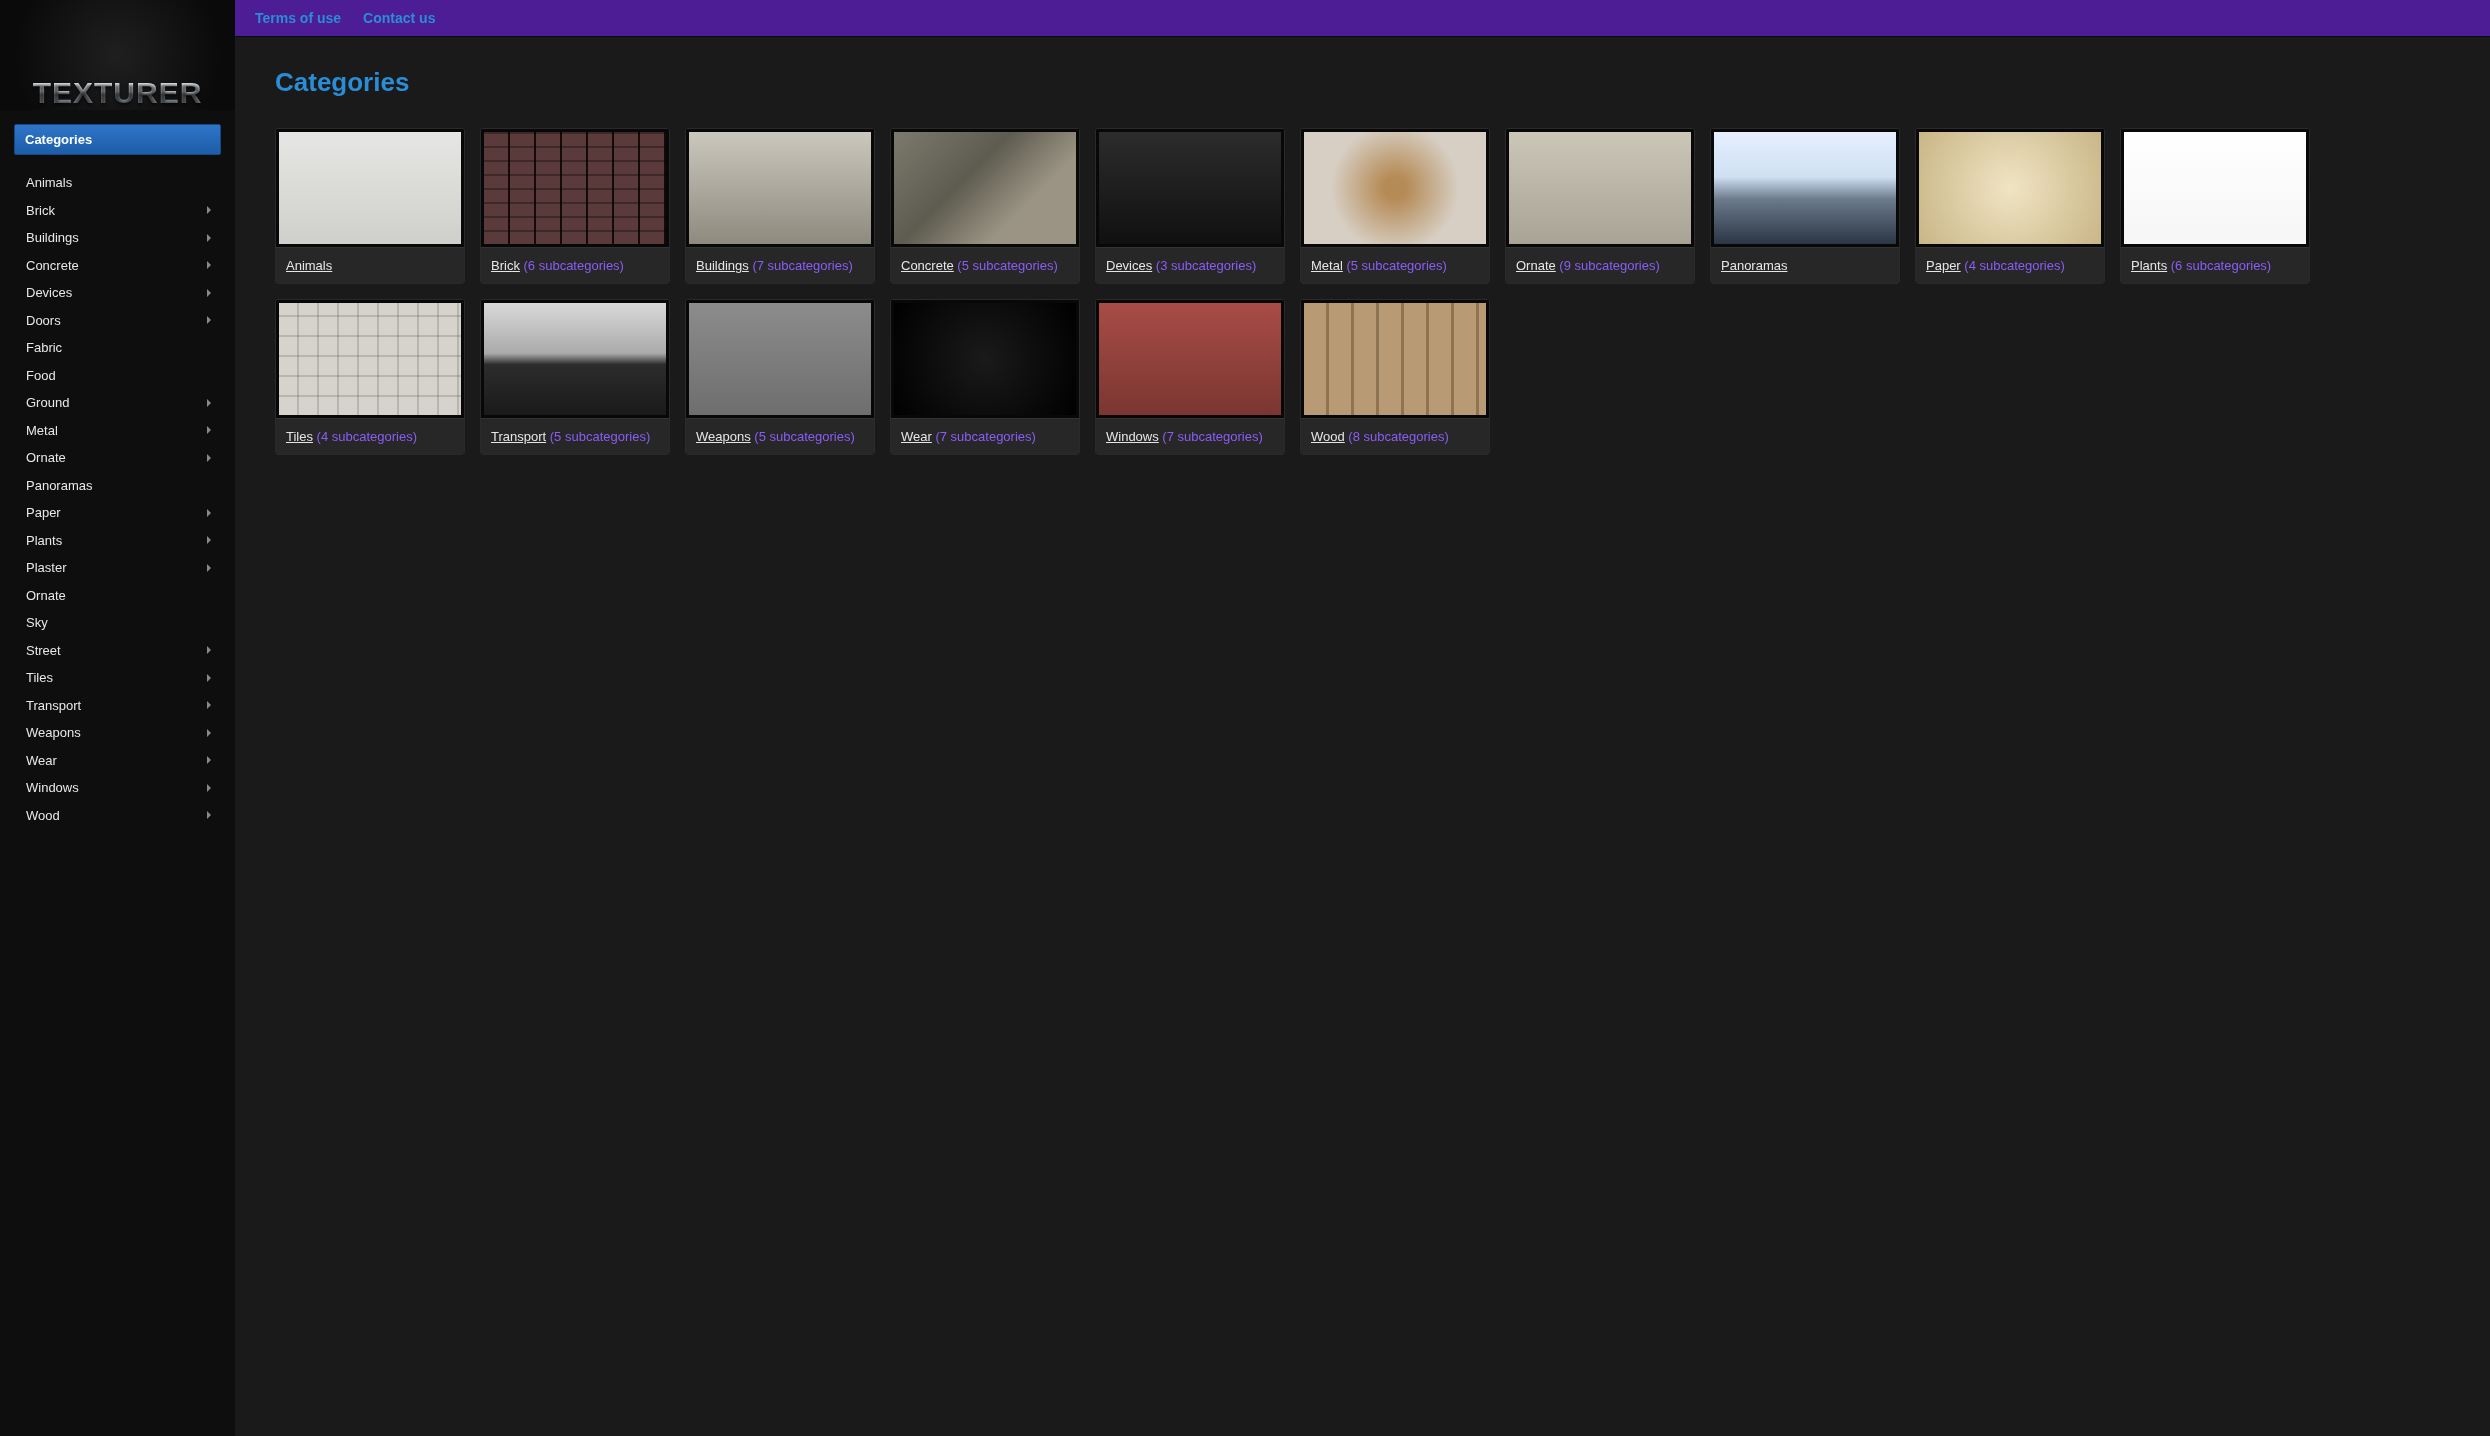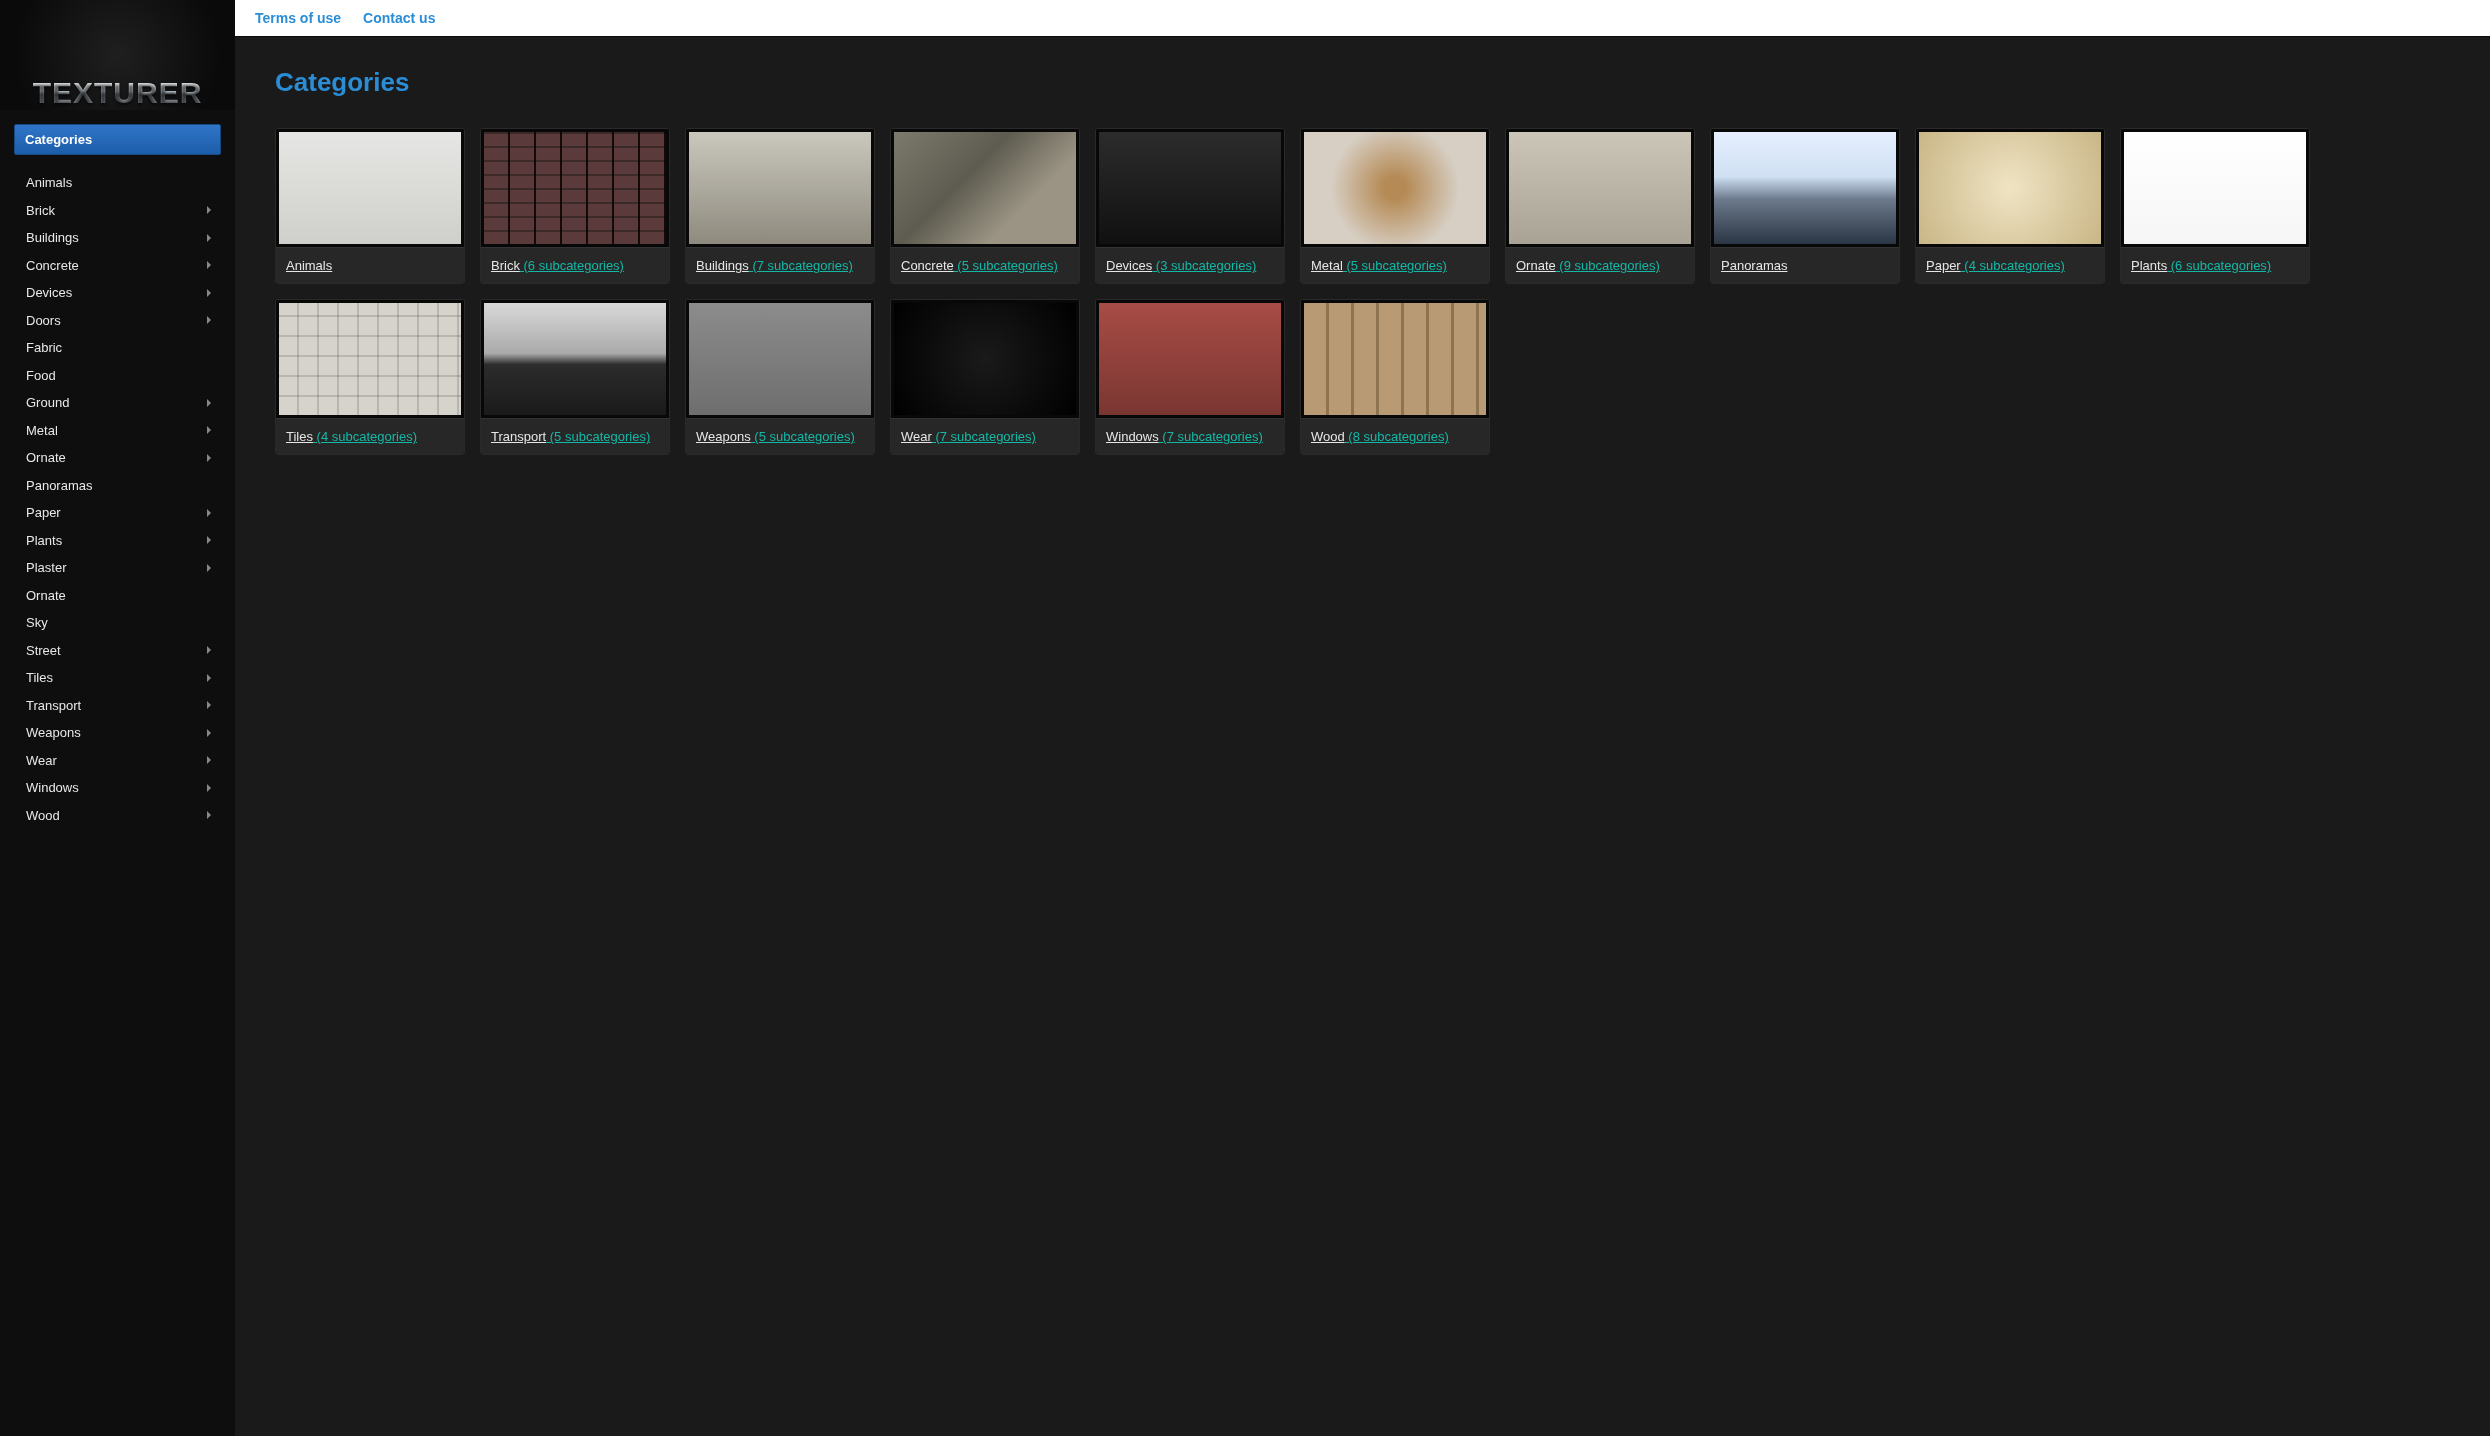--- a/index.html
+++ b/index.html
@@ -65,21 +65,21 @@
   height: 0;
   border-top: 4px solid transparent;
   border-bottom: 4px solid transparent;
   border-left: 4px solid #888;
 }
 .main {
   flex: 1;
   background: #1a1a1a;
 }
 .topbar {
-  background: #ffffff;
+  background: #4c1d95;
   border-bottom: 1px solid #0a0a0a;
   padding: 10px 20px;
 }
 .topbar a {
   color: #2a8dd6;
   font-size: 14px;
   font-weight: bold;
   text-decoration: none;
   margin-right: 22px;
 }
@@ -113,21 +113,21 @@
   background: #272727;
   padding: 10px 10px;
   border-top: 1px solid #333;
   font-size: 13px;
   color: #888;
 }
 .card-foot a {
   color: #e6e6e6;
   text-decoration: underline;
 }
-.sub { color: #14b8a6; text-decoration: underline; }
+.sub { color: #8b5cf6; }
 
 
 .t-animals   { background: linear-gradient(#e6e6e4,#cfcfcb); }
 .t-brick     { background: repeating-linear-gradient(0deg,#5a3a3a 0 12px,#3d2a28 12px 14px), repeating-linear-gradient(90deg,rgba(0,0,0,0) 0 24px,#3d2a28 24px 26px); background-blend-mode: multiply; }
 .t-buildings { background: linear-gradient(#cac7bd,#8e8a7e); }
 .t-concrete  { background: linear-gradient(135deg,#7c7a6d,#5e5c50 40%,#9b9484 70%); }
 .t-devices   { background: linear-gradient(#2c2c2c,#101010); }
 .t-doors     { background: linear-gradient(#8a3a34,#6b2c27); }
 .t-metal     { background: radial-gradient(circle,#b58a55 10%,#d7cfc4 60%); }
 .t-ornate    { background: linear-gradient(#cbc6b8,#a8a394); }

